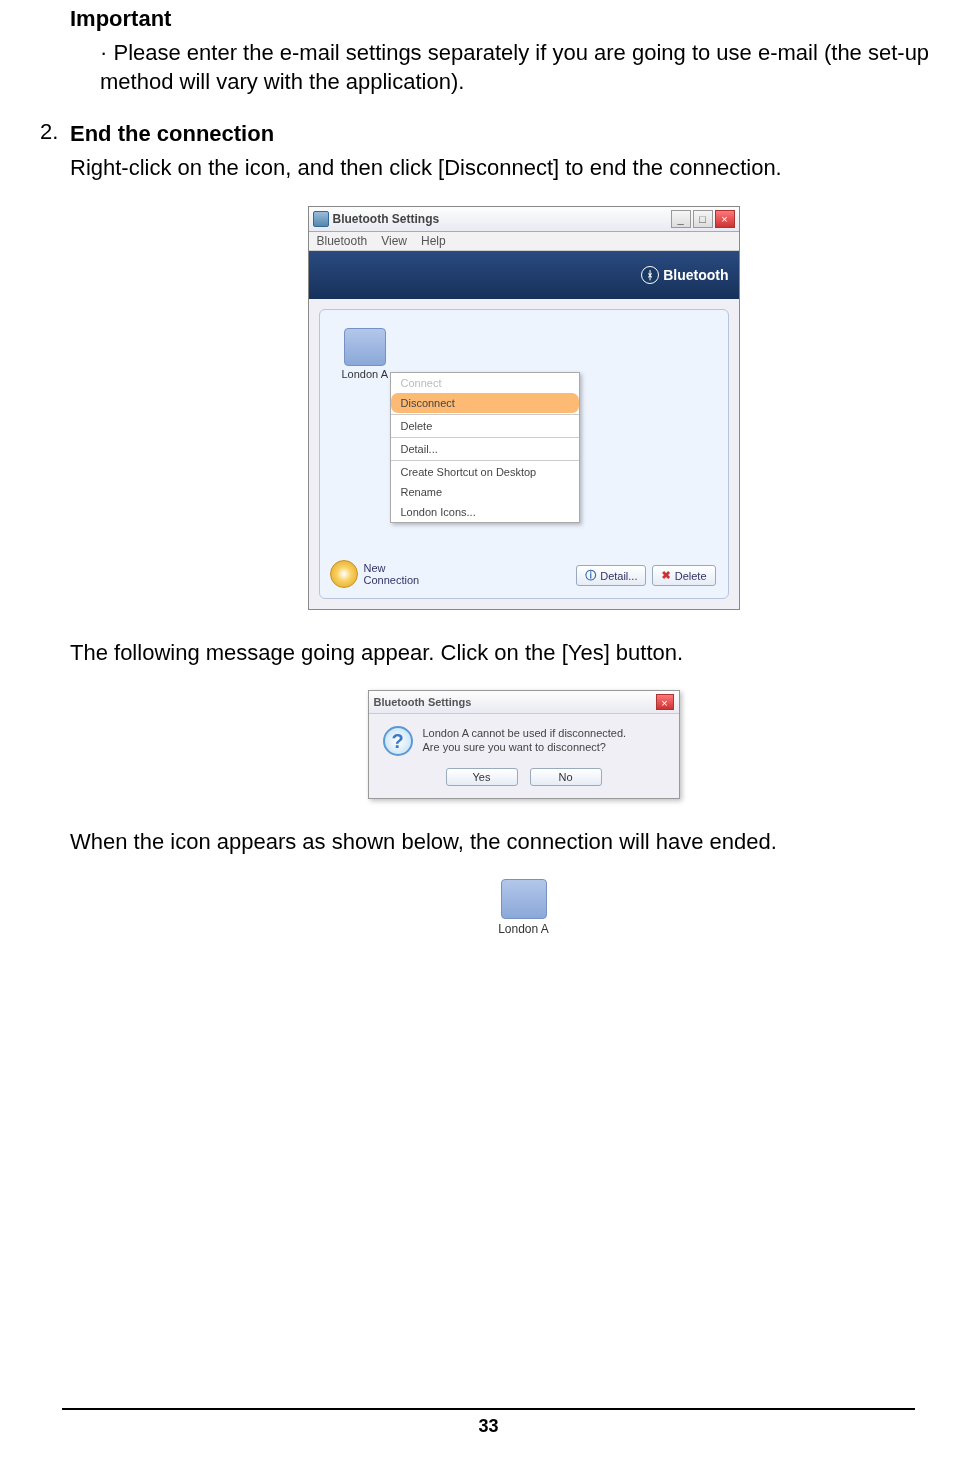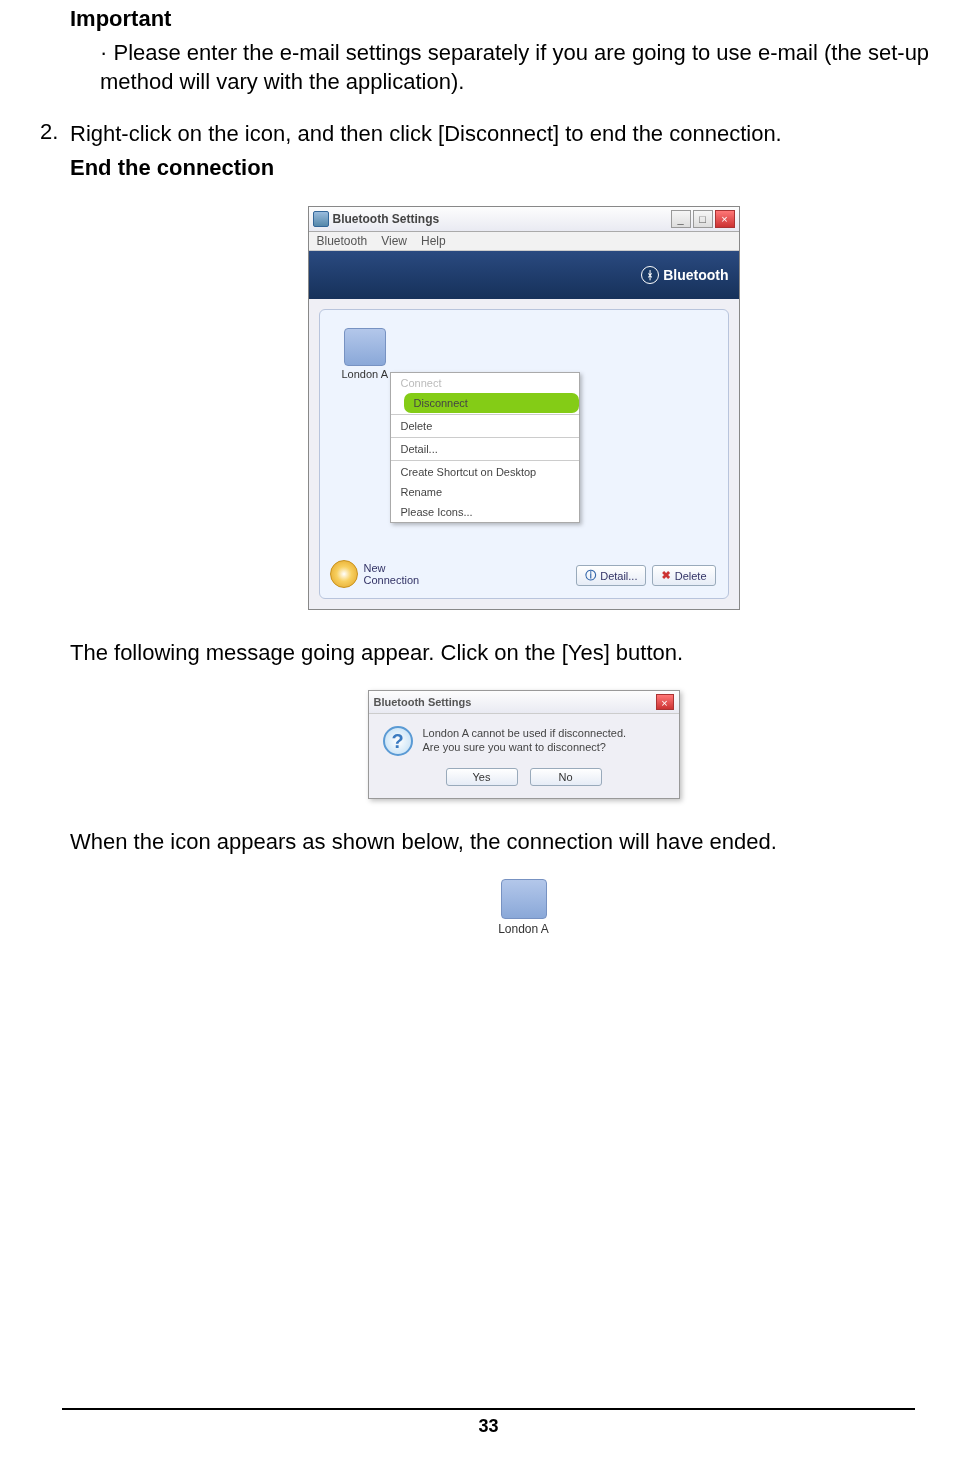--- a/index.html
+++ b/index.html
@@ -64,21 +64,21 @@
   }
   .device-label { font-size: 11px; margin-top: 2px; color: #333;}
   .ctx-menu {
     position: absolute; top: 62px; left: 70px;
     width: 190px; background: #fff; border: 1px solid #aaa;
     box-shadow: 2px 2px 4px rgba(0,0,0,0.25);
     font-size: 11px;
   }
   .ctx-item { padding: 4px 10px; border-bottom: 0; color: #444; border-radius: 7px;}
   .ctx-item.disabled { color: #bbb; }
-  .ctx-item.sel { background: #84cc16; margin-left: 13px; }
+  .ctx-item.sel { background: #fdba74; }
   .ctx-sep { height: 1px; background: #ccc; margin: 1px 0; }
   .panel-btns { position: absolute; bottom: 12px; right: 12px; display: flex; gap: 6px;}
   .pbtn { display: flex; align-items: center; gap: 4px; border: 1px solid #9ab; background: linear-gradient(#fff,#e6ecf6); padding: 2px 8px; border-radius: 3px; font-size: 11px; color: #336;}
   .x-icon { color: #c33; font-weight: bold; }
   .new-conn { position: absolute; bottom: 10px; left: 10px; display: flex; align-items: center; gap: 6px; }
   .new-conn-icon { width: 28px; height: 28px; border-radius: 50%; background: radial-gradient(#fff,#f8d060 40%,#e0a020); border: 1px solid #c8901a;}
   .new-conn-text { font-size: 11px; color: #336; line-height: 1.1;}
 
   
   .dialog {
@@ -111,22 +111,22 @@
 <div class="para bold">Important</div>
 <div class="para indent">
   · <span>Please enter the e-mail settings separately if you are going to use e-mail (the set-up method will vary with the application).</span>
 </div>
 
 <div style="height:18px"></div>
 
 <div class="step">
   <div class="step-num" style="margin-left:-30px">2.</div>
   <div class="step-body">
+    <div class="para bold">End the connection</div>
     <div class="para">Right-click on the icon, and then click [Disconnect] to end the connection.</div>
-    <div class="para bold">End the connection</div>
 
     <div class="win1">
       <div class="titlebar">
         <div class="title-icon"></div>
         <div class="titlebar-text">Bluetooth Settings</div>
         <div class="win-controls">
           <div class="win-btn">_</div>
           <div class="win-btn">□</div>
           <div class="win-btn close">×</div>
         </div>
@@ -151,21 +151,21 @@
           <div class="ctx-menu">
             <div class="ctx-item disabled">Connect</div>
             <div class="ctx-item sel">Disconnect</div>
             <div class="ctx-sep"></div>
             <div class="ctx-item">Delete</div>
             <div class="ctx-sep"></div>
             <div class="ctx-item">Detail...</div>
             <div class="ctx-sep"></div>
             <div class="ctx-item">Create Shortcut on Desktop</div>
             <div class="ctx-item">Rename</div>
-            <div class="ctx-item">Please Icons...</div>
+            <div class="ctx-item">London Icons...</div>
           </div>
           <div class="new-conn">
             <div class="new-conn-icon"></div>
             <div class="new-conn-text">
               <div>New</div>
               <div>Connection</div>
             </div>
           </div>
           <div class="panel-btns">
             <div class="pbtn">

